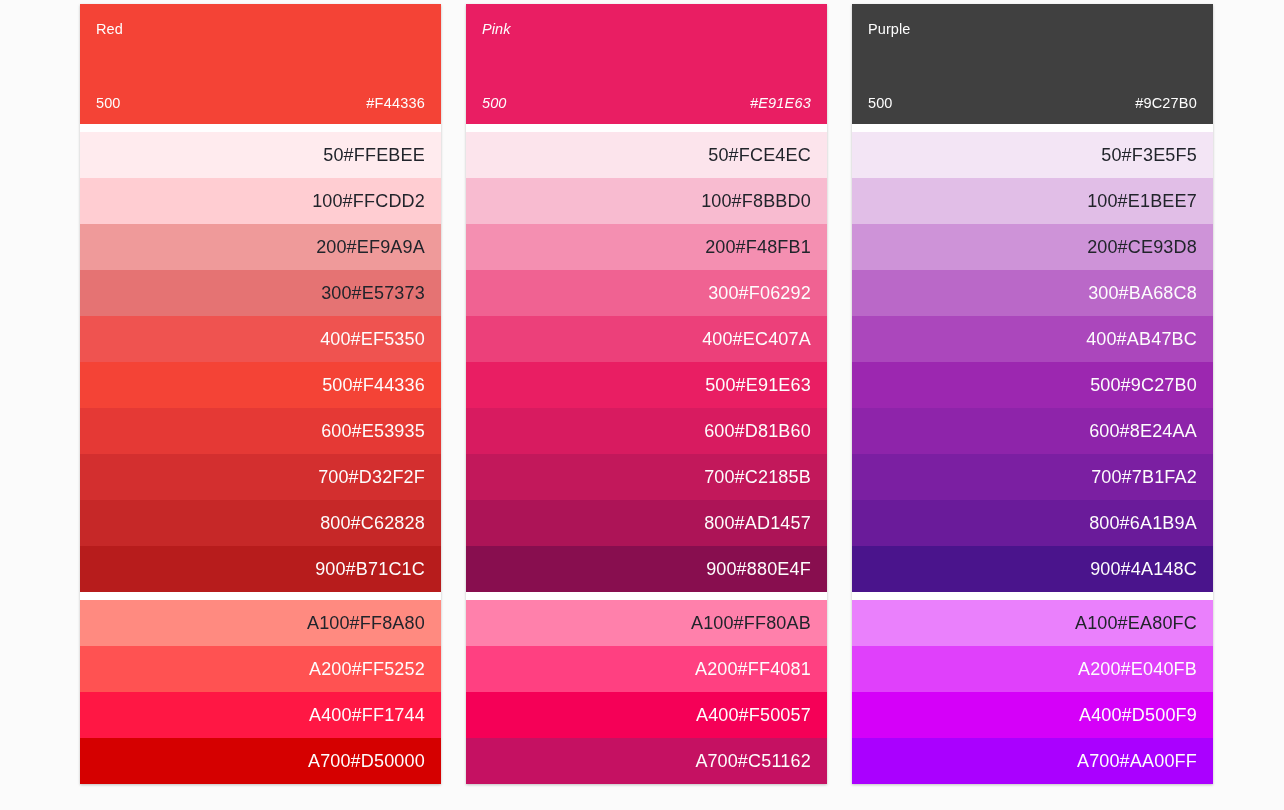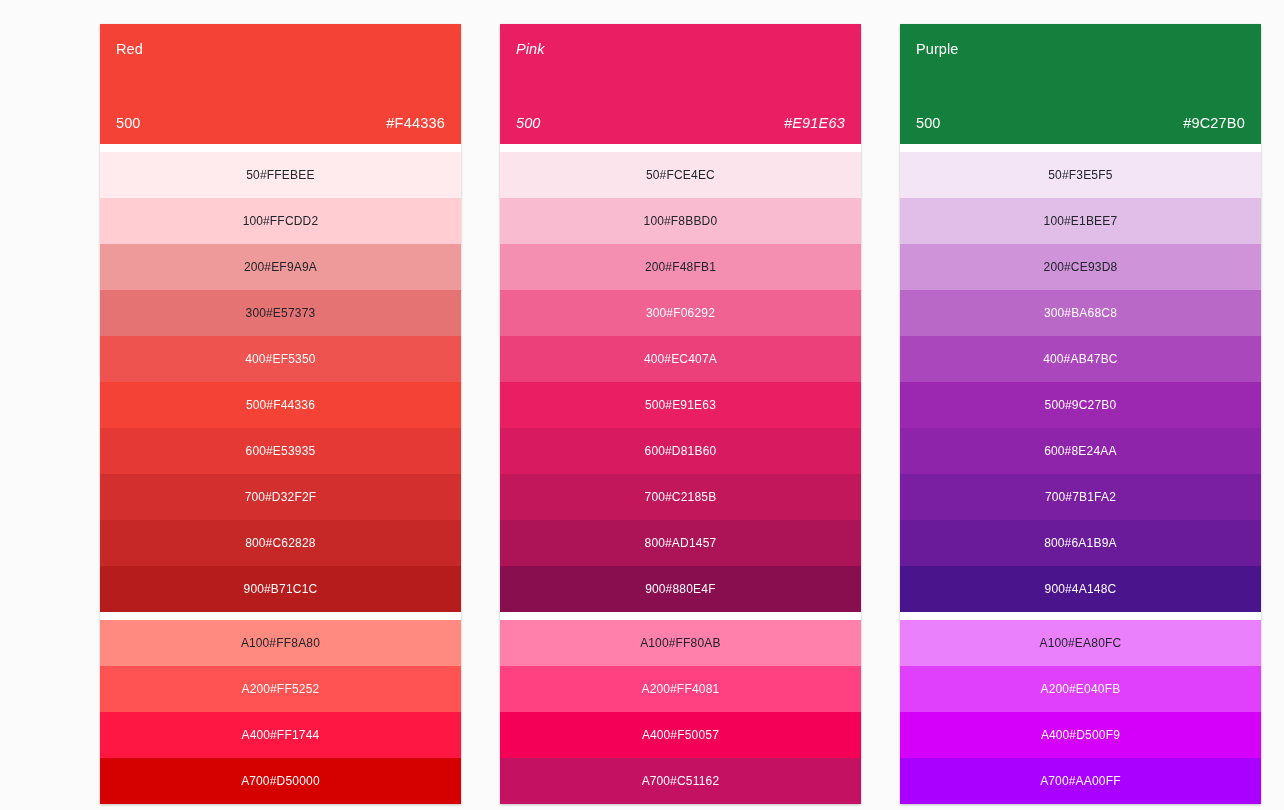--- a/index.html
+++ b/index.html
@@ -10,25 +10,24 @@
   body {
     width: 1284px;
     height: 810px;
     background: #fbfbfb;
     font-family: "Liberation Sans", sans-serif;
     overflow: hidden;
   }
   #palette-board {
     display: flex;
     justify-content: flex-start;
-    padding: 24px 0 0 0;
-    gap: 39px;
+    padding: 4px 0 0 0;
+    gap: 25px;
     padding-left: 80px;
     box-sizing: border-box;
-    margin-left: 20px;
   }
   .palette-card {
     width: 361px;
     display: flex;
     flex-direction: column;
     box-shadow: 0 1px 3px rgba(0,0,0,0.14), 0 1px 2px rgba(0,0,0,0.10);
     background: #ffffff;
   }
   .card-header {
     height: 120px;
@@ -57,24 +56,24 @@
     flex: none;
   }
   .shade-list {
     display: flex;
     flex-direction: column;
   }
   .shade-row {
     height: 46px;
     display: flex;
     align-items: center;
-    justify-content: center;
+    justify-content: flex-end;
     box-sizing: border-box;
     padding: 0 16px;
-    font-size: 12px;
+    font-size: 18px;
     line-height: 18px;
   }
   .shade-label {
     letter-spacing: 0.1px;
     white-space: nowrap;
   }
   .shade-hex {
     letter-spacing: 0.2px;
     white-space: nowrap;
   }
@@ -221,21 +220,21 @@
           <span class="shade-label">A400</span>
           <span class="shade-hex">#F50057</span>
         </div>
         <div class="shade-row text-light" style="background: rgb(197, 17, 98);">
           <span class="shade-label">A700</span>
           <span class="shade-hex">#C51162</span>
         </div>
       </div>
     </div>
     <div class="palette-card">
-      <div class="card-header text-light" style="background: #15803d;">
+      <div class="card-header text-light" style="background: #404040;">
         <div class="card-header-name">Purple</div>
         <div class="card-header-row">
           <span class="shade-label">500</span>
           <span class="shade-hex">#9C27B0</span>
         </div>
       </div>
       <div class="shade-gap"></div>
       <div class="shade-list">
         <div class="shade-row text-dark" style="background: rgb(243, 229, 245);">
           <span class="shade-label">50</span>

